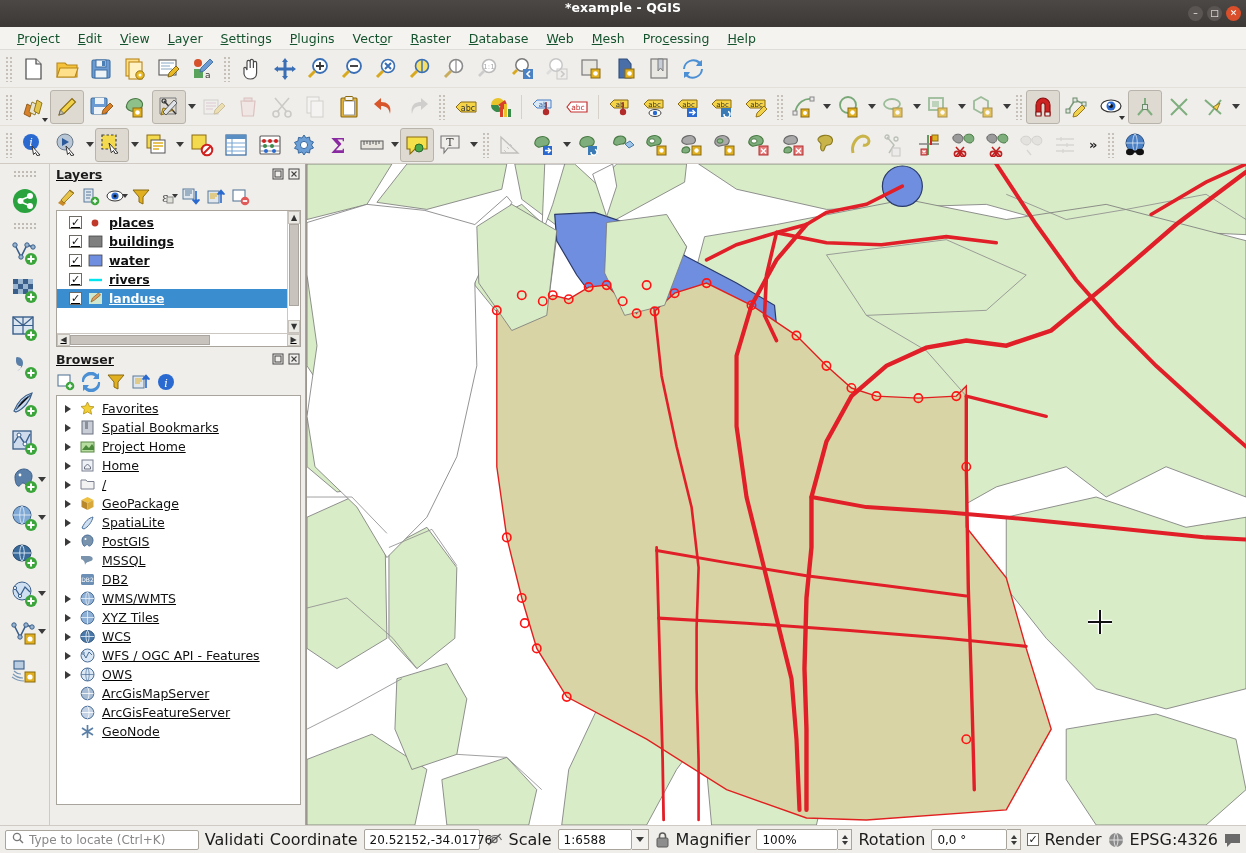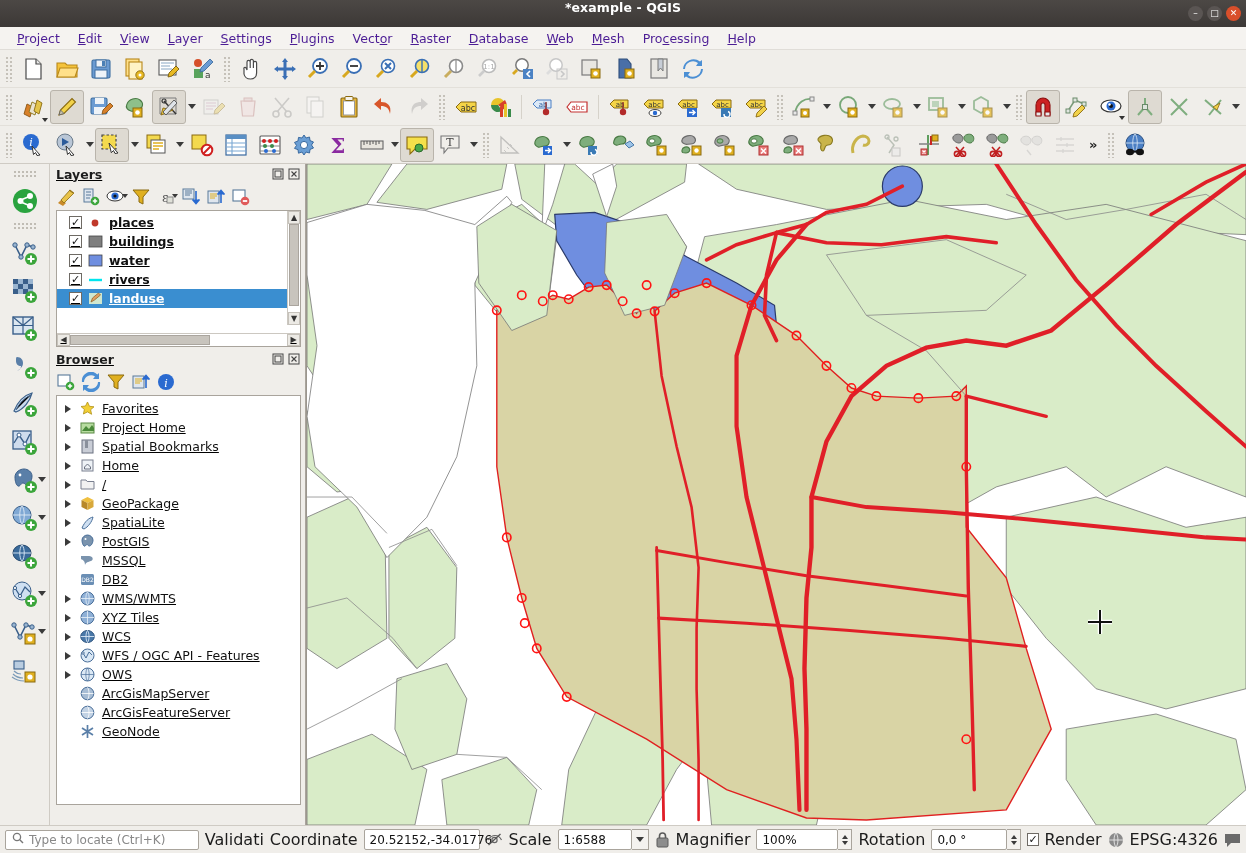--- a/index.html
+++ b/index.html
@@ -29,21 +29,21 @@
   .wb.min { background: #5a5553; }
   .wb.max { background: #5a5553; }
   .wb.close { background: #d94f2b; }
 
   
   .menubar {
     height: 23px; background: #f5f3f0; border-bottom: 1px solid #e0ddd8;
     display: flex; align-items: center; padding-left: 8px; flex: none;
   }
   .menubar .mi {
-    padding: 2px 9px; font-size: 12.5px; color: #4c1d95; cursor: default; white-space: nowrap;
+    padding: 2px 9px; font-size: 12.5px; color: #14532d; cursor: default; white-space: nowrap;
   }
   .menubar .mi .u { text-decoration: underline; }
 
   
   .toolbars { background: #f0eeea; flex: none; }
   .trow {
     display: flex; align-items: center; height: 38px;
     border-bottom: 1px solid #e3e0da; padding-left: 2px;
   }
   .trow:last-child { border-bottom: 1px solid #cfcbc4; }
@@ -89,21 +89,21 @@
   .panel-title .spacer { flex: 1; }
   .pt-btn { width: 14px; height: 14px; display:flex; align-items:center; justify-content:center; margin-left:2px; }
   .panel-tools {
     height: 26px; display: flex; align-items: center; padding-left: 4px; gap: 1px;
   }
   .ptool { width: 24px; height: 24px; display: flex; align-items: center; justify-content: center; position:relative; flex:none;}
   .ptool .vc { position:absolute; right:0; top:9px; border-left:3px solid transparent;border-right:3px solid transparent;border-top:4px solid #3a3a3a;}
 
   .treebox {
     flex: 1; background: #ffffff; border: 1px solid #a9a49c; margin: 0 4px 0 6px;
-    display: flex; flex-direction: column; min-height: 0; position: relative; gap: 8px;
+    display: flex; flex-direction: column; min-height: 0; position: relative;
   }
   .treescroll { flex: 1; overflow: hidden; position: relative; }
   .layer-row {
     display: flex; align-items: center; height: 19px; padding-left: 12px; gap: 5px;
     font-size: 12.5px; color: #111; font-weight: bold; white-space: nowrap;
   }
   .layer-row.sel { background: #3a8ed0; color: #ffffff; }
   .layer-row.sel .lname { text-decoration: underline; }
   .cbx {
     width: 13px; height: 13px; background: #fff; border: 1px solid #6e6a64; flex: none;
@@ -1193,37 +1193,37 @@
                     </svg>
                   </span>
                   <span>Favorites</span>
                 </div>
                 <div class="browser-row">
                   <span class="exp">
                     <i></i>
                   </span>
                   <span class="bicon">
                     <svg width="15" height="15" viewBox="0 0 15 15">
+                      <rect x="2" y="1" width="11" height="13" fill="#c9cdd6" stroke="#6a7080"></rect>
+                      <rect x="5" y="1" width="3" height="8" fill="#8a909c"></rect>
+                    </svg>
+                  </span>
+                  <span>Spatial Bookmarks</span>
+                </div>
+                <div class="browser-row">
+                  <span class="exp">
+                    <i></i>
+                  </span>
+                  <span class="bicon">
+                    <svg width="15" height="15" viewBox="0 0 15 15">
                       <rect x="1" y="3" width="13" height="10" fill="#b7dca0" stroke="#5a8a45"></rect>
                       <path d="M2 11l4-5 3 3 3-4 2 3v3z" fill="#4a8a3a"></path>
                     </svg>
                   </span>
                   <span>Project Home</span>
-                </div>
-                <div class="browser-row">
-                  <span class="exp">
-                    <i></i>
-                  </span>
-                  <span class="bicon">
-                    <svg width="15" height="15" viewBox="0 0 15 15">
-                      <rect x="2" y="1" width="11" height="13" fill="#c9cdd6" stroke="#6a7080"></rect>
-                      <rect x="5" y="1" width="3" height="8" fill="#8a909c"></rect>
-                    </svg>
-                  </span>
-                  <span>Spatial Bookmarks</span>
                 </div>
                 <div class="browser-row">
                   <span class="exp">
                     <i></i>
                   </span>
                   <span class="bicon">
                     <svg width="15" height="15" viewBox="0 0 15 15">
                       <rect x="2" y="2" width="11" height="11" fill="#eef2f6" stroke="#7a8090"></rect>
                       <path d="M4.5 9l3-3 3 3v2h-6z" fill="none" stroke="#6a7080"></path>
                     </svg>

